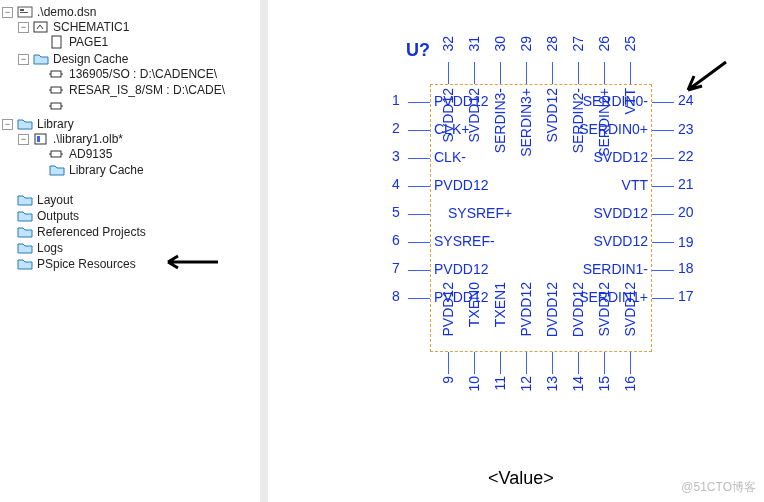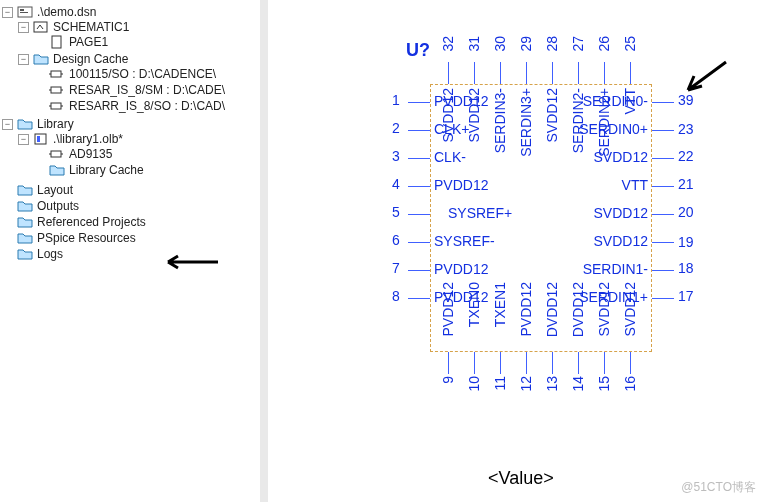--- a/index.html
+++ b/index.html
@@ -142,21 +142,21 @@
               <li>
                 <div class="row">
                   <span class="sp"></span>
                   <span class="ic">
                     <svg viewBox="0 0 16 14">
                       <rect x="2" y="4" width="10" height="6" fill="#fff" stroke="#333"></rect>
                       <line x1="0" y1="7" x2="2" y2="7" stroke="#333"></line>
                       <line x1="12" y1="7" x2="14" y2="7" stroke="#333"></line>
                     </svg>
                   </span>
-                  <span class="lbl">100115/SO : D:\CADENCE\</span>
+                  <span class="lbl">136905/SO : D:\CADENCE\</span>
                 </div>
               </li>
               <li>
                 <div class="row">
                   <span class="sp"></span>
                   <span class="ic">
                     <svg viewBox="0 0 16 14">
                       <rect x="2" y="4" width="10" height="6" fill="#fff" stroke="#333"></rect>
                       <line x1="0" y1="7" x2="2" y2="7" stroke="#333"></line>
                       <line x1="12" y1="7" x2="14" y2="7" stroke="#333"></line>
@@ -168,21 +168,20 @@
               <li>
                 <div class="row">
                   <span class="sp"></span>
                   <span class="ic">
                     <svg viewBox="0 0 16 14">
                       <rect x="2" y="4" width="10" height="6" fill="#fff" stroke="#333"></rect>
                       <line x1="0" y1="7" x2="2" y2="7" stroke="#333"></line>
                       <line x1="12" y1="7" x2="14" y2="7" stroke="#333"></line>
                     </svg>
                   </span>
-                  <span class="lbl">RESARR_IS_8/SO : D:\CAD\</span>
                 </div>
               </li>
             </ul>
         </li>
       </ul>
     </li>
     <li>
       <div class="row">
         <span class="tw">−</span>
         <span class="ic">
@@ -227,21 +226,21 @@
                     </svg>
                   </span>
                   <span class="lbl">Library Cache</span>
                 </div>
               </li>
             </ul>
         </li>
       </ul>
     </li>
   </ul>
-  <ul class="tree" id="folders-list" style="margin-top:2px">
+  <ul class="tree" id="folders-list" style="margin-top:12px">
       <li>
         <div class="row">
           <span class="sp"></span>
           <span class="ic">
             <svg viewBox="0 0 16 14">
               <path d="M1 3h5l2 2h7v7H1z" fill="#bfe4ff" stroke="#2a7ab0"></path>
             </svg>
           </span>
           <span class="lbl">Layout</span>
         </div>
@@ -269,32 +268,32 @@
         </div>
       </li>
       <li>
         <div class="row">
           <span class="sp"></span>
           <span class="ic">
             <svg viewBox="0 0 16 14">
               <path d="M1 3h5l2 2h7v7H1z" fill="#bfe4ff" stroke="#2a7ab0"></path>
             </svg>
           </span>
-          <span class="lbl">PSpice Resources</span>
+          <span class="lbl">Logs</span>
         </div>
       </li>
       <li>
         <div class="row">
           <span class="sp"></span>
           <span class="ic">
             <svg viewBox="0 0 16 14">
               <path d="M1 3h5l2 2h7v7H1z" fill="#bfe4ff" stroke="#2a7ab0"></path>
             </svg>
           </span>
-          <span class="lbl">Logs</span>
+          <span class="lbl">PSpice Resources</span>
         </div>
       </li>
     </ul>
 
   <svg class="arrow-left" viewBox="0 0 60 20">
       <path d="M58 10 L8 10 M8 10 L18 4 M8 10 L18 16" stroke="#000" stroke-width="3" fill="none"></path>
     </svg>
 </div>
 
 <div class="right-pane">
@@ -320,21 +319,21 @@
         <div class="pin-stub" style="left:60px;top:212px;width:22px;height:1px"></div>
      <div class="pin-num" style="left:44px;top:202px">6</div>
      <div class="pin-name" style="left:86px;top:203px">SYSREF-</div>
         <div class="pin-stub" style="left:60px;top:240px;width:22px;height:1px"></div>
      <div class="pin-num" style="left:44px;top:230px">7</div>
      <div class="pin-name" style="left:86px;top:231px">PVDD12</div>
         <div class="pin-stub" style="left:60px;top:268px;width:22px;height:1px"></div>
      <div class="pin-num" style="left:44px;top:258px">8</div>
      <div class="pin-name" style="left:86px;top:259px">PVDD12</div>
         <div class="pin-stub" style="left:304px;top:72px;width:22px;height:1px"></div>
-     <div class="pin-num" style="left:330px;top:62px">39</div>
+     <div class="pin-num" style="left:330px;top:62px">24</div>
      <div class="pin-name" style="right:auto;left:216px;top:63px;text-align:right;width:84px">SERDIN0-</div>
         <div class="pin-stub" style="left:304px;top:100px;width:22px;height:1px"></div>
      <div class="pin-num" style="left:330px;top:91px">23</div>
      <div class="pin-name" style="right:auto;left:216px;top:91px;text-align:right;width:84px">SERDIN0+</div>
         <div class="pin-stub" style="left:304px;top:128px;width:22px;height:1px"></div>
      <div class="pin-num" style="left:330px;top:118px">22</div>
      <div class="pin-name" style="right:auto;left:216px;top:119px;text-align:right;width:84px">SVDD12</div>
         <div class="pin-stub" style="left:304px;top:156px;width:22px;height:1px"></div>
      <div class="pin-num" style="left:330px;top:146px">21</div>
      <div class="pin-name" style="right:auto;left:216px;top:147px;text-align:right;width:84px">VTT</div>

